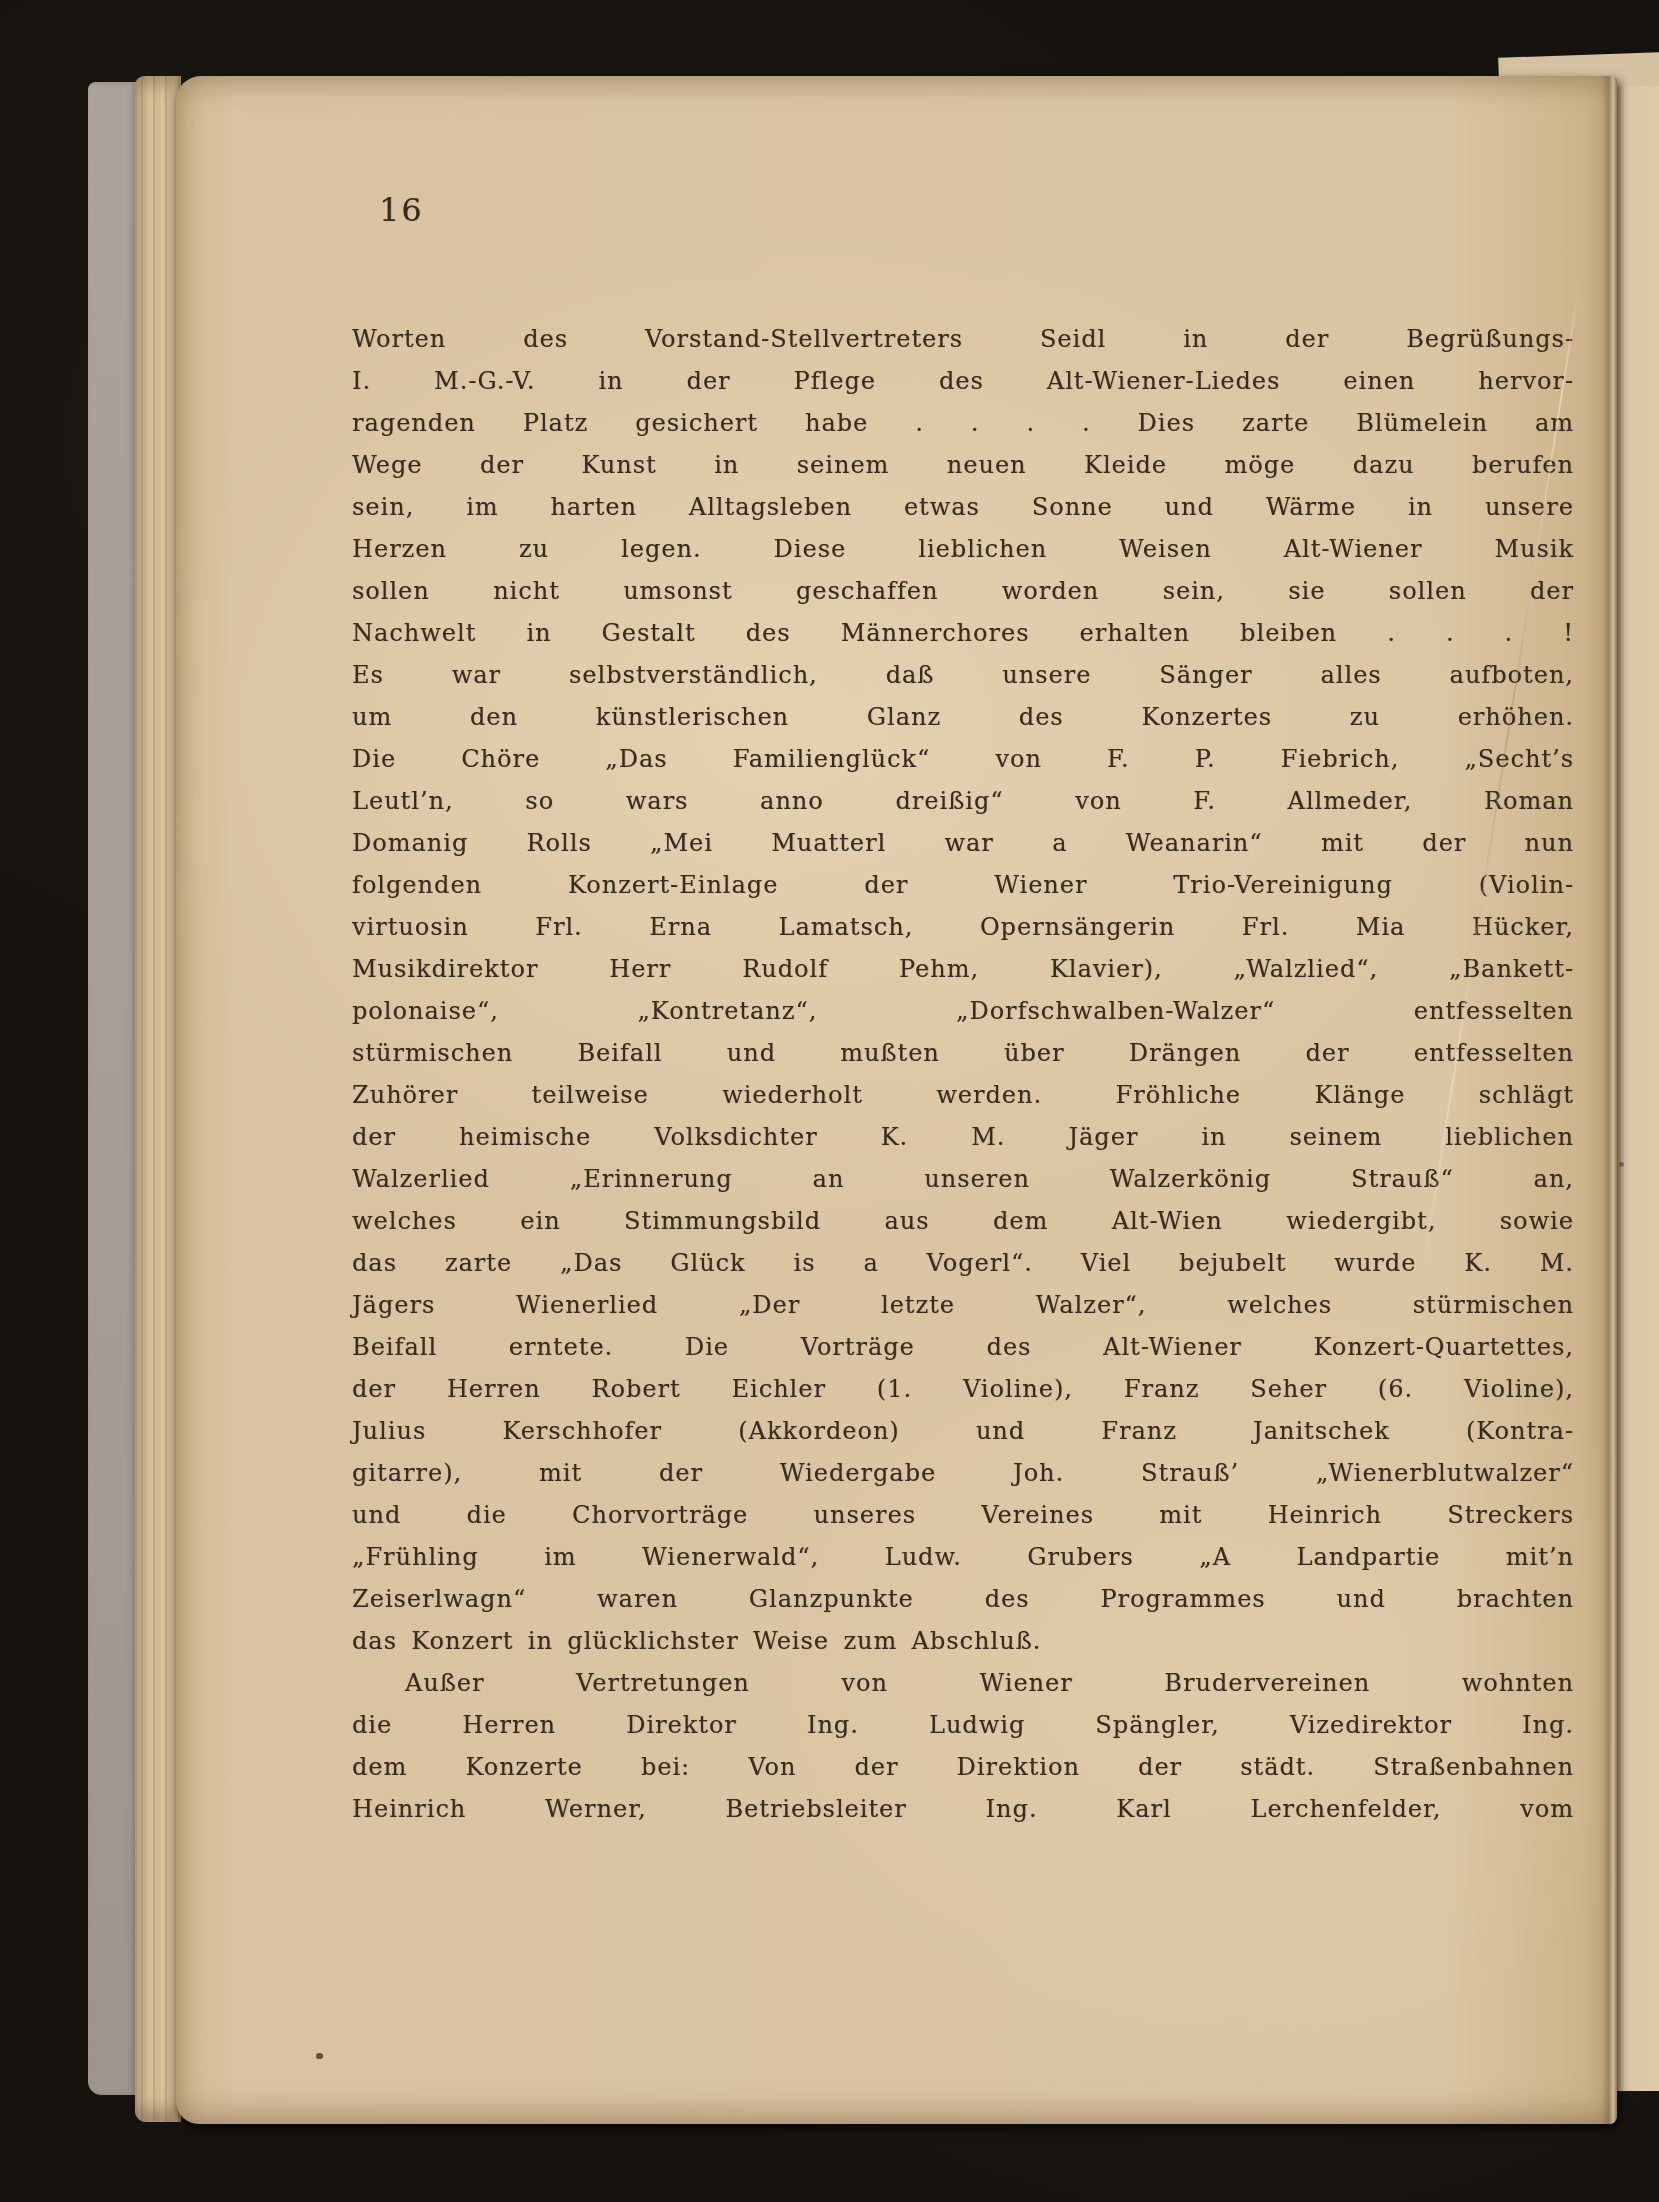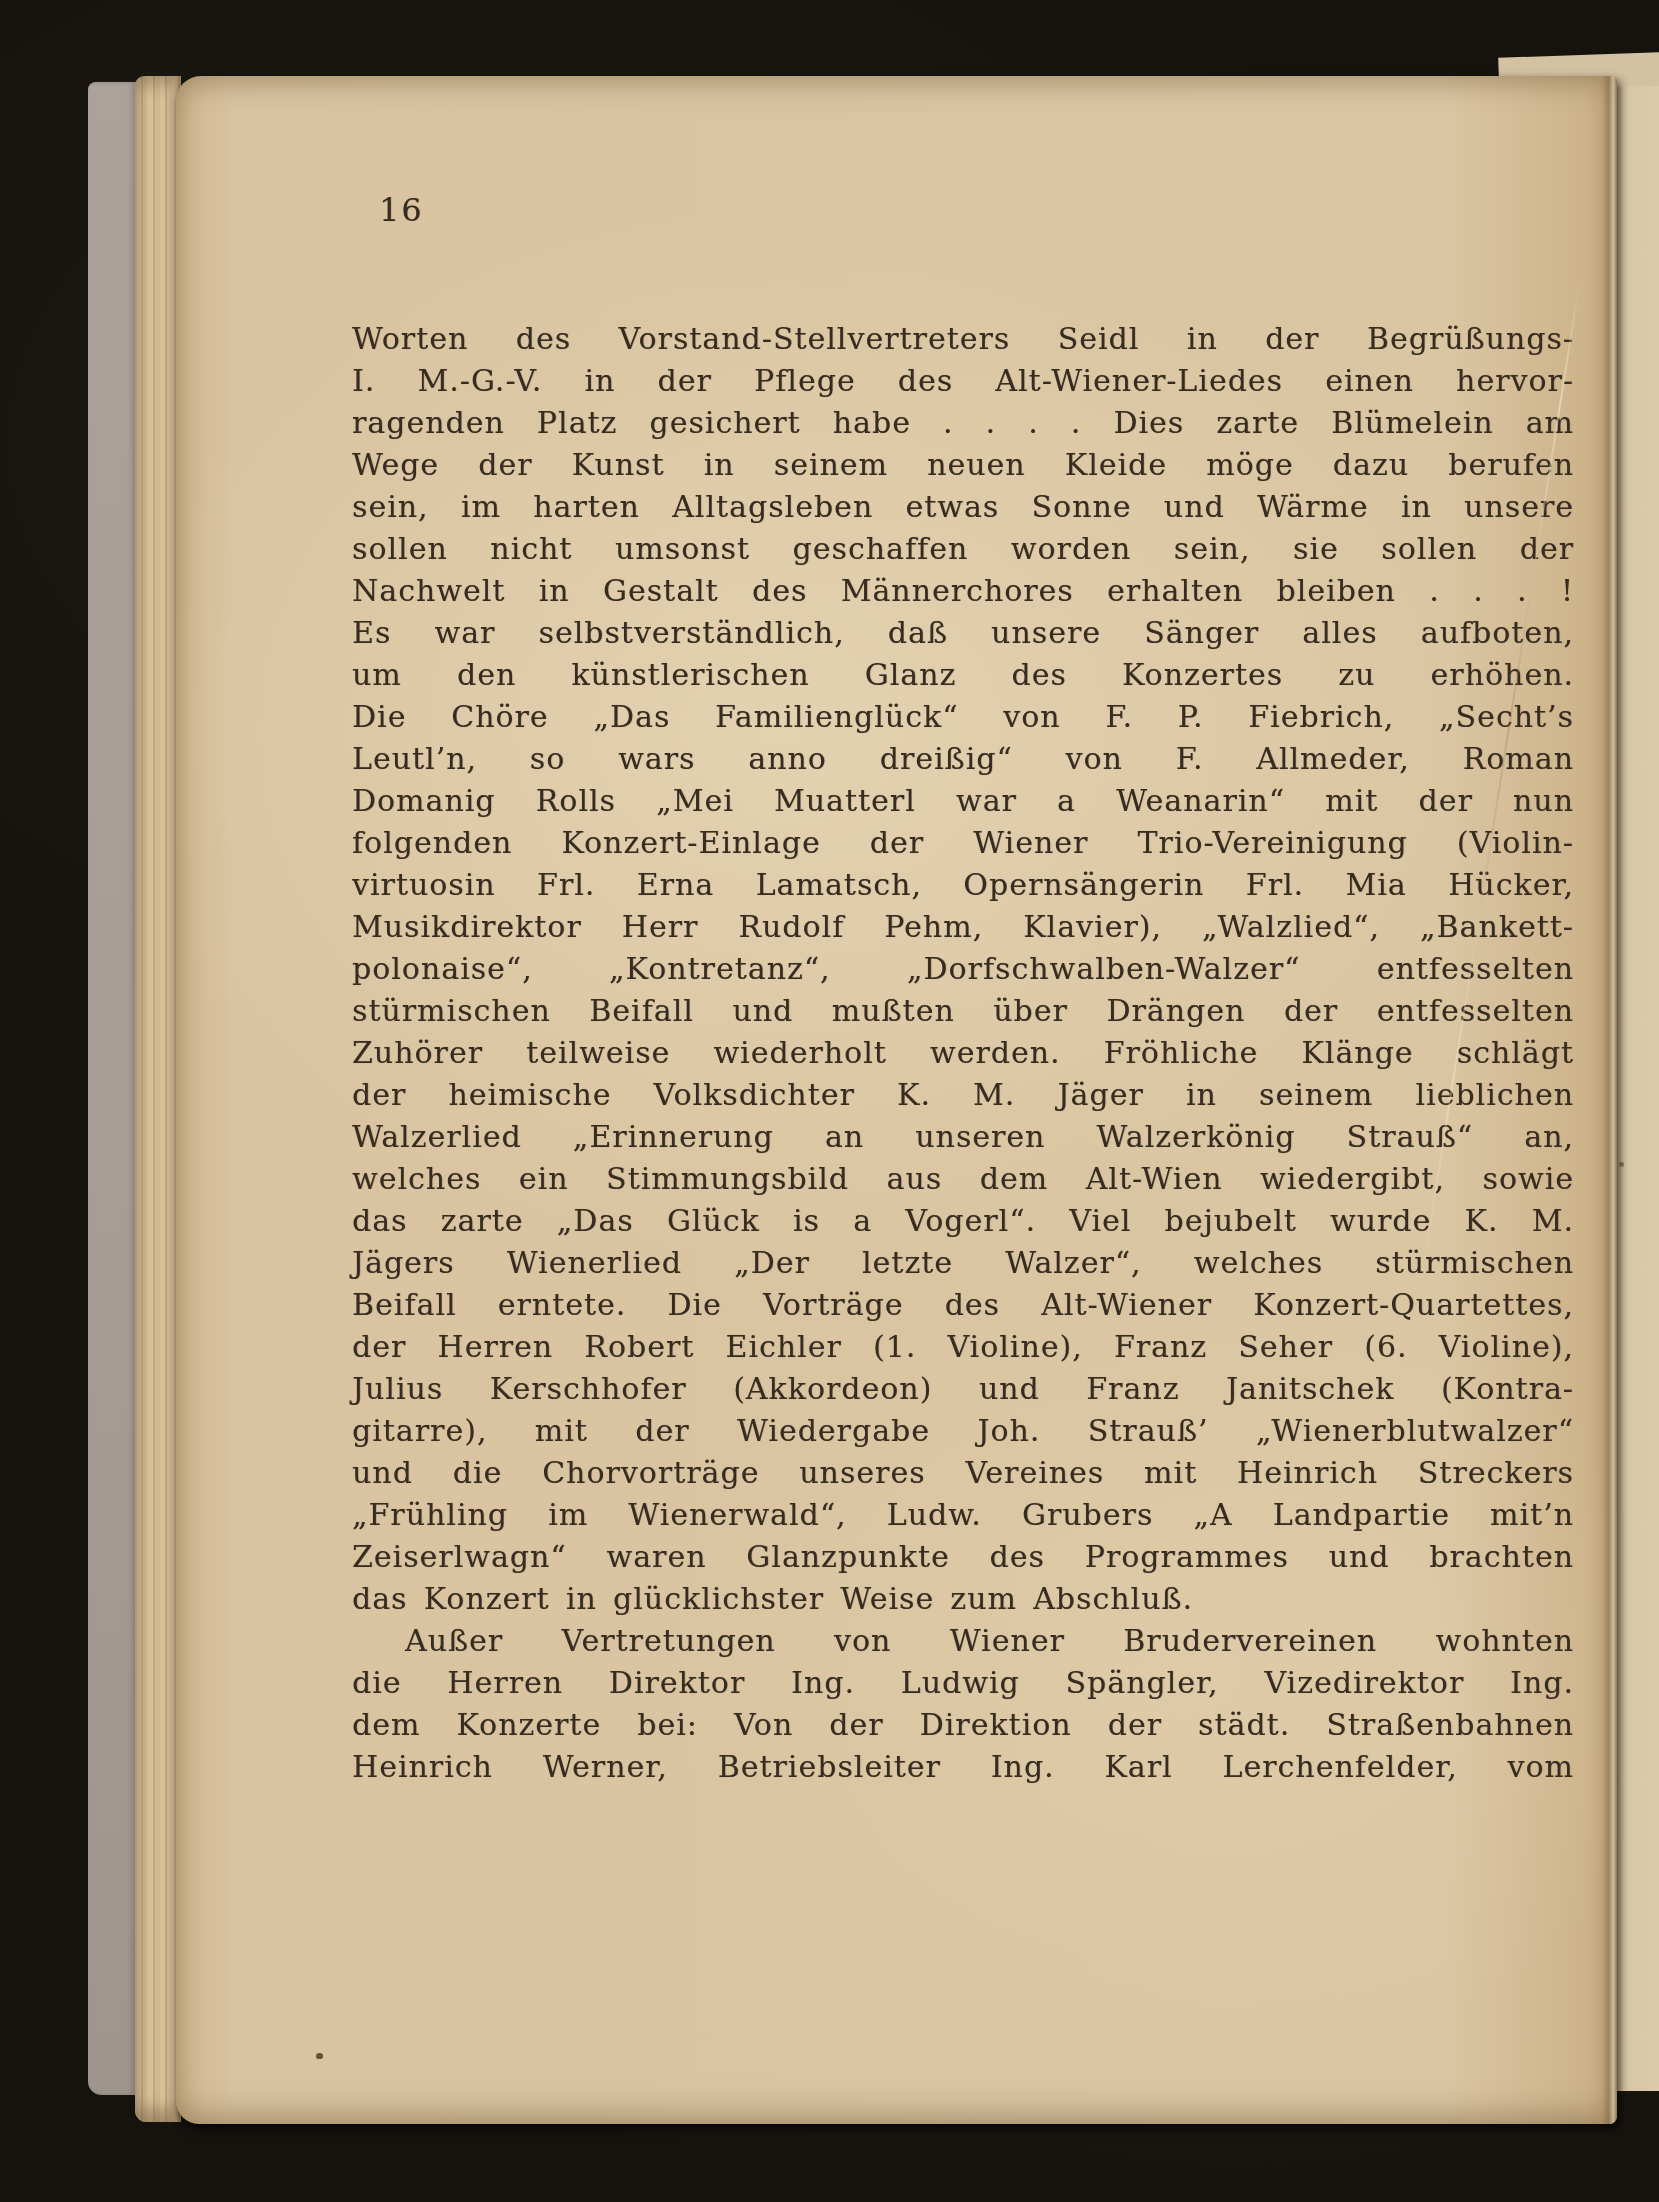--- a/index.html
+++ b/index.html
@@ -79,21 +79,21 @@
 
   .page-number {
     position: absolute; left: 203px; top: 115px;
     font-size: 32px; letter-spacing: 1.9px; color: #372c20;
     text-shadow: 0.4px 0.4px 0.7px rgba(55,44,32,.45);
   }
 
   .text-block {
     position: absolute; left: 176px; top: 242px; width: 1222px;
     color: #372c20;
-    font-size: 30px; line-height: 42px;
+    font-size: 24px; line-height: 42px;
     letter-spacing: 1px; word-spacing: 5.7px;
     text-shadow: 0.4px 0.4px 0.7px rgba(55,44,32,.4);
   }
   .text-block .line { text-align: justify; text-align-last: justify; white-space: normal; }
   .text-block .line.noj { text-align: right; text-align-last: left; }
   .text-block .line.ind { text-indent: 53px; }
 </style>
 </head>
 <body>
 
@@ -104,20 +104,21 @@
   <div class="next-page-sliver"></div>
 
   <div class="book-page">
     <div class="page-number">16</div>
     <div class="text-block">
         <div class="line">Worten des Vorstand-Stellvertreters Seidl in der Begrüßungs-</div>
         <div class="line">I. M.-G.-V. in der Pflege des Alt-Wiener-Liedes einen hervor-</div>
         <div class="line">ragenden Platz gesichert habe . . . . Dies zarte Blümelein am</div>
         <div class="line">Wege der Kunst in seinem neuen Kleide möge dazu berufen</div>
         <div class="line">sein, im harten Alltagsleben etwas Sonne und Wärme in unsere</div>
+        <div class="line">Herzen zu legen. Diese lieblichen Weisen Alt-Wiener Musik</div>
         <div class="line">sollen nicht umsonst geschaffen worden sein, sie sollen der</div>
         <div class="line">Nachwelt in Gestalt des Männerchores erhalten bleiben . . . !</div>
         <div class="line">Es war selbstverständlich, daß unsere Sänger alles aufboten,</div>
         <div class="line">um den künstlerischen Glanz des Konzertes zu erhöhen.</div>
         <div class="line">Die Chöre „Das Familienglück“ von F. P. Fiebrich, „Secht’s</div>
         <div class="line">Leutl’n, so wars anno dreißig“ von F. Allmeder, Roman</div>
         <div class="line">Domanig Rolls „Mei Muatterl war a Weanarin“ mit der nun</div>
         <div class="line">folgenden Konzert-Einlage der Wiener Trio-Vereinigung (Violin-</div>
         <div class="line">virtuosin Frl. Erna Lamatsch, Opernsängerin Frl. Mia Hücker,</div>
         <div class="line">Musikdirektor Herr Rudolf Pehm, Klavier), „Walzlied“, „Bankett-</div>

